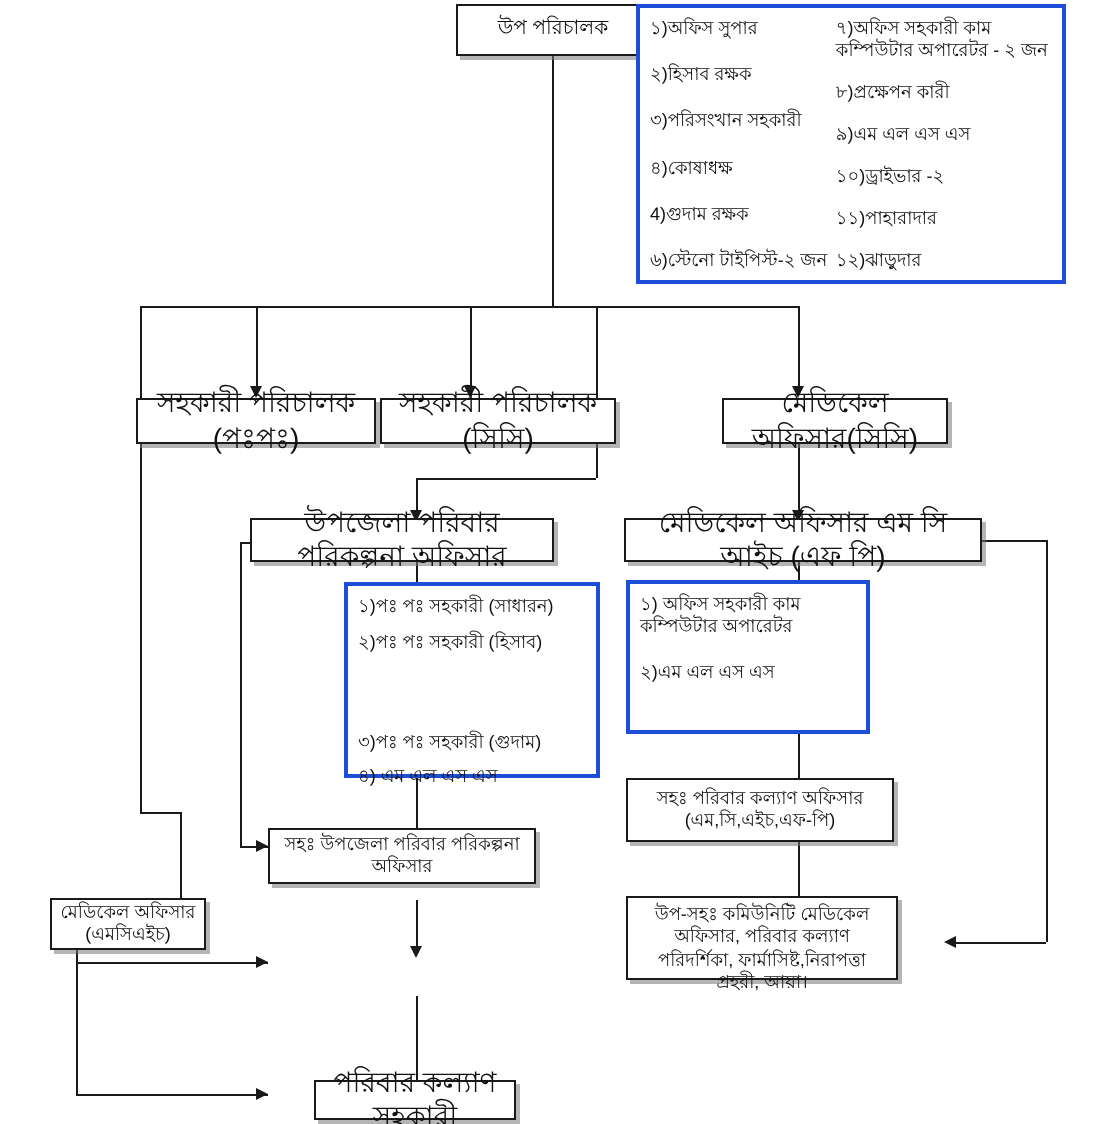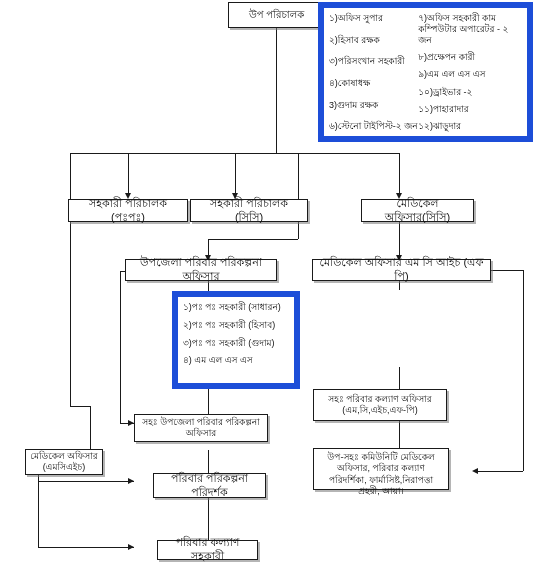--- a/index.html
+++ b/index.html
@@ -65,21 +65,21 @@
     border-left: 6px solid #1a1a1a;
   }
   .arrow.left {
     border-top: 3.5px solid transparent;
     border-bottom: 3.5px solid transparent;
     border-right: 6px solid #1a1a1a;
   }
   .listbox {
     position: absolute;
     box-sizing: border-box;
-    border: 6px solid #1d4ed8;
+    border: 2px solid #1d4ed8;
     background: #ffffff;
     color: #111111;
     z-index: 3;
     padding: 5px 4px 4px 5px;
     display: flex;
     flex-direction: column;
   }
   .listbox .li {
     line-height: 1.2;
   }
@@ -90,21 +90,21 @@
     height: 100%;
   }
   .two-col .col {
     display: flex;
     flex-direction: column;
     justify-content: space-between;
   }
   .two-col .col.c1 { width: 46%; }
   .two-col .col.c2 { width: 54%; }
   .t9 { font-size: 9px; }
-  .t10 { font-size: 11px; }
+  .t10 { font-size: 14px; }
   .t11 { font-size: 10px; justify-content: center; }
 </style>
 </head>
 <body>
 
 <div id="chart">
 
   <div class="line h" style="left:315px; top:14px; width:6px;"></div>
 
   <div class="line v" style="left:276px; top:28px; height:125px;"></div>
@@ -174,21 +174,21 @@
     <span>উপ পরিচালক</span>
   </div>
 
   <div class="listbox t9" style="left:318px; top:2px; width:215px; height:140px;">
     <div class="two-col">
       <div class="col c1">
         <div class="li">১)অফিস সুপার</div>
         <div class="li">২)হিসাব রক্ষক</div>
         <div class="li">৩)পরিসংখান সহকারী</div>
         <div class="li">৪)কোষাধক্ষ</div>
-        <div class="li">3)গুদাম রক্ষক</div>
+        <div class="li">4)গুদাম রক্ষক</div>
         <div class="li">৬)স্টেনো টাইপিস্ট-২ জন</div>
       </div>
       <div class="col c2">
         <div class="li">৭)অফিস সহকারী কাম কম্পিউটার অপারেটর - ২ জন</div>
         <div class="li">৮)প্রক্ষেপন কারী</div>
         <div class="li">৯)এম এল এস এস</div>
         <div class="li">১০)ড্রাইভার -২</div>
         <div class="li">১১)পাহারাদার</div>
         <div class="li">১২)ঝাড়ুদার</div>
       </div>
@@ -211,40 +211,41 @@
     <span>উপজেলা পরিবার পরিকল্পনা অফিসার</span>
   </div>
 
   <div class="box sh t10" style="left:312px; top:259px; width:179px; height:22px;">
     <span>মেডিকেল অফিসার এম সি আইচ (এফ পি)</span>
   </div>
 
   <div class="listbox t9" style="left:172px; top:291px; width:128px; height:98px;">
     <div class="li" style="margin-bottom:7px;">১)পঃ পঃ সহকারী (সাধারন)</div>
     <div class="li" style="margin-bottom:7px;">২)পঃ পঃ সহকারী (হিসাব)</div>
-    <div class="li" style="margin-bottom:7px;">৩)পঃ পঃ সহকারী (গুদাম)</div>
+    <div class="li" style="margin-bottom:7px;margin-top:32px;">৩)পঃ পঃ সহকারী (গুদাম)</div>
     <div class="li">৪) এম এল এস এস</div>
   </div>
 
+  <div class="listbox t9" style="left:313px; top:290px; width:122px; height:77px;">
+    <div class="li" style="margin-bottom:12px;">১) অফিস সহকারী কাম কম্পিউটার অপারেটর</div>
+    <div class="li">২)এম এল এস এস</div>
+  </div>
 
   <div class="box sh left t9" style="left:313px; top:389px; width:134px; height:32px;">
     <span>সহঃ পরিবার কল্যাণ অফিসার (এম,সি,এইচ,এফ-পি)</span>
   </div>
 
   <div class="box sh left t9" style="left:25px; top:449px; width:78px; height:26px;">
     <span>মেডিকেল অফিসার (এমসিএইচ)</span>
   </div>
 
   <div class="box sh left t9" style="left:134px; top:414px; width:134px; height:28px;">
     <span>সহঃ উপজেলা পরিবার পরিকল্পনা অফিসার</span>
   </div>
 
-  <div class="box sh t10" style="left:153px; top:473px; width:113px; height:25px;">
-    <span>পরিবার পরিকল্পনা পরিদর্শক</span>
-  </div>
 
   <div class="box sh t10" style="left:157px; top:540px; width:101px; height:20px;">
     <span>পরিবার কল্যাণ সহকারী</span>
   </div>
 
   <div class="box sh left top t9" style="left:313px; top:448px; width:136px; height:42px; padding:3px 4px;">
     <span>উপ-সহঃ কমিউনিটি মেডিকেল অফিসার, পরিবার কল্যাণ পরিদর্শিকা, ফার্মাসিষ্ট,নিরাপত্তা প্রহরী, আয়া।</span>
   </div>
 
 </div>

